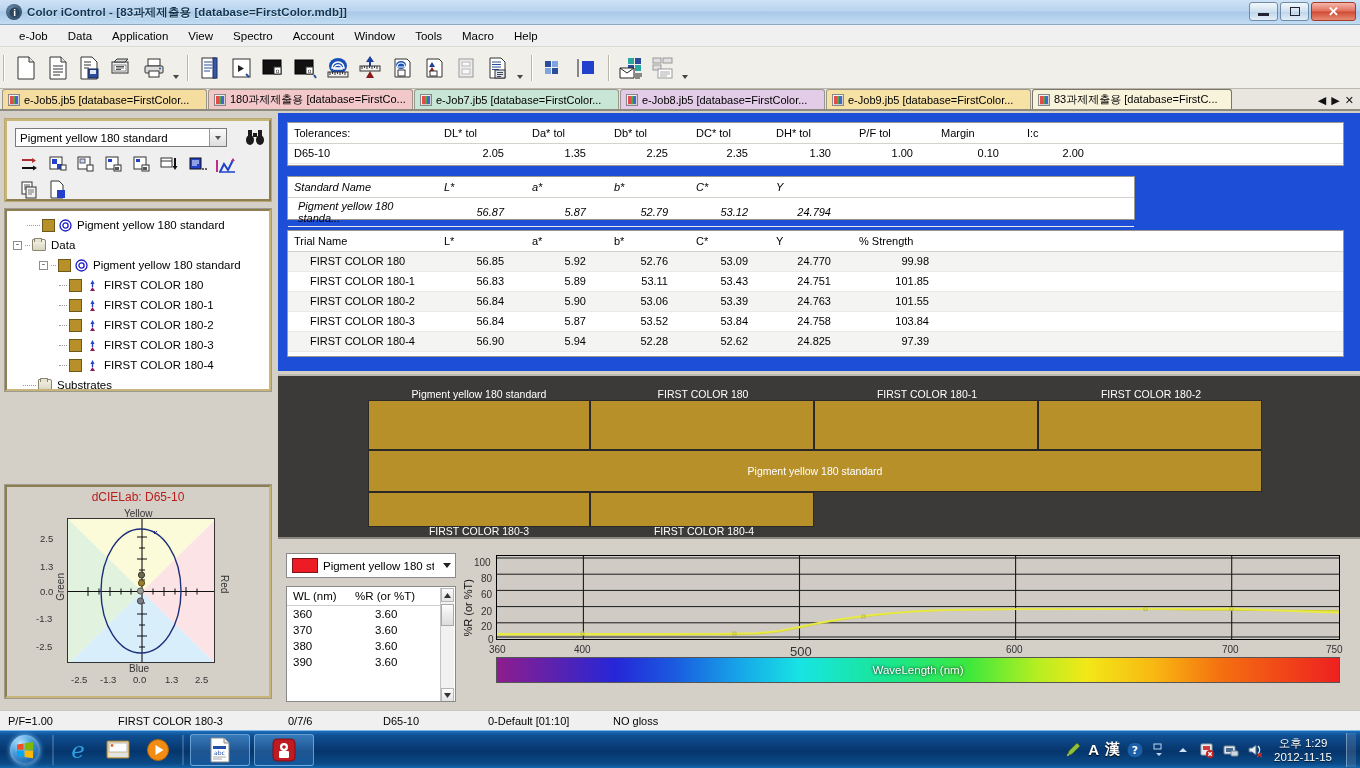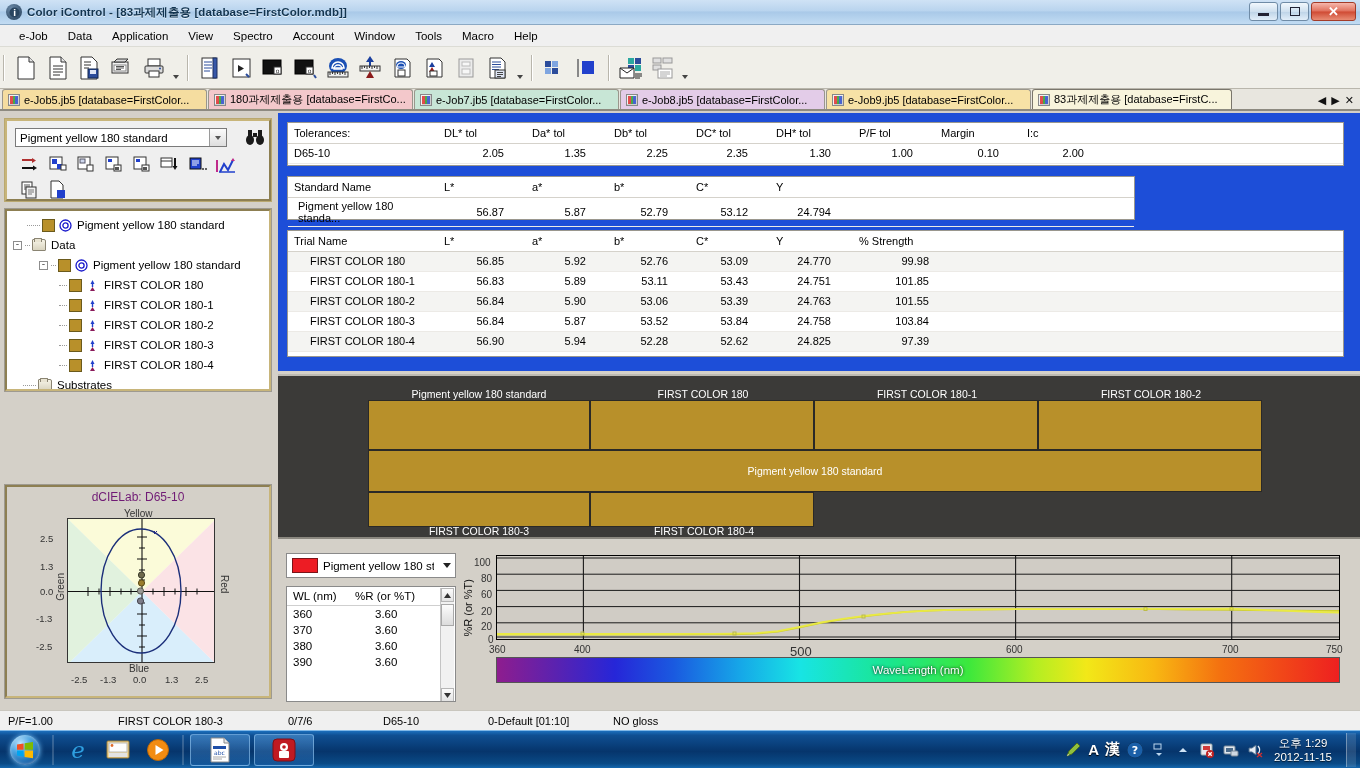--- a/index.html
+++ b/index.html
@@ -159,21 +159,21 @@
   .ico-target{ width:13px;height:13px;flex:0 0 13px;margin-right:5px; }
   .ico-trial{ width:13px;height:13px;flex:0 0 13px;margin-right:5px; }
 
   
   .dcie{
     position:absolute; left:5px; top:372px; width:266px; height:213px;
     background:#d4d0c8;
     border:2px solid; border-color:#8d7f52 #c8b57a #c8b57a #8d7f52;
     outline:1px solid #9e9a90;
   }
-  .dcie-title{ text-align:center; font-size:12px; color:#701a75; padding-top:3px; font-weight:normal;}
+  .dcie-title{ text-align:center; font-size:12px; color:#b91c1c; padding-top:3px; font-weight:normal;}
   .dcie-plot{ position:absolute; left:60px; top:31px; width:148px; height:145px; border:1px solid #333; background:#fff; overflow:hidden;}
   .lbl{ position:absolute; font-size:9.5px; color:#333; }
 
   
   .tablepane{
     position:absolute; left:278px; top:113px; width:1082px; height:258px;
     background:#1d4ed8;
   }
   .tblbox{
     position:absolute; left:9px; background:#fff;
@@ -889,21 +889,21 @@
             <td class="num">1.30</td>
             <td class="num">1.00</td>
             <td class="num">0.10</td>
             <td class="num">2.00</td>
             <td></td>
           </tr>
         </tbody>
       </table>
     </div>
 
-    <div class="tblbox" style="top:63px;width:848px;height:44px;">
+    <div class="tblbox" style="top:63px;width:848px;height:44px;font-style:italic;">
       <table class="grid">
         <colgroup>
             <col style="width:150px">
             <col style="width:88px">
             <col style="width:82px">
             <col style="width:82px">
             <col style="width:80px">
             <col style="width:83px">
             <col>
           </colgroup>

